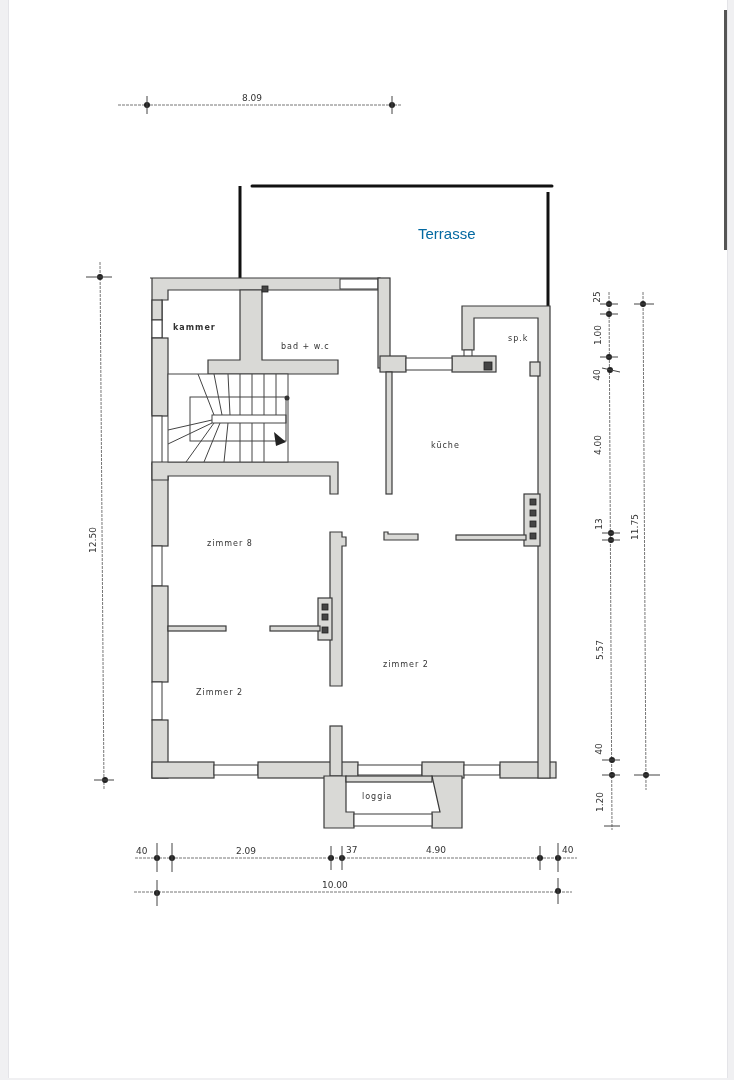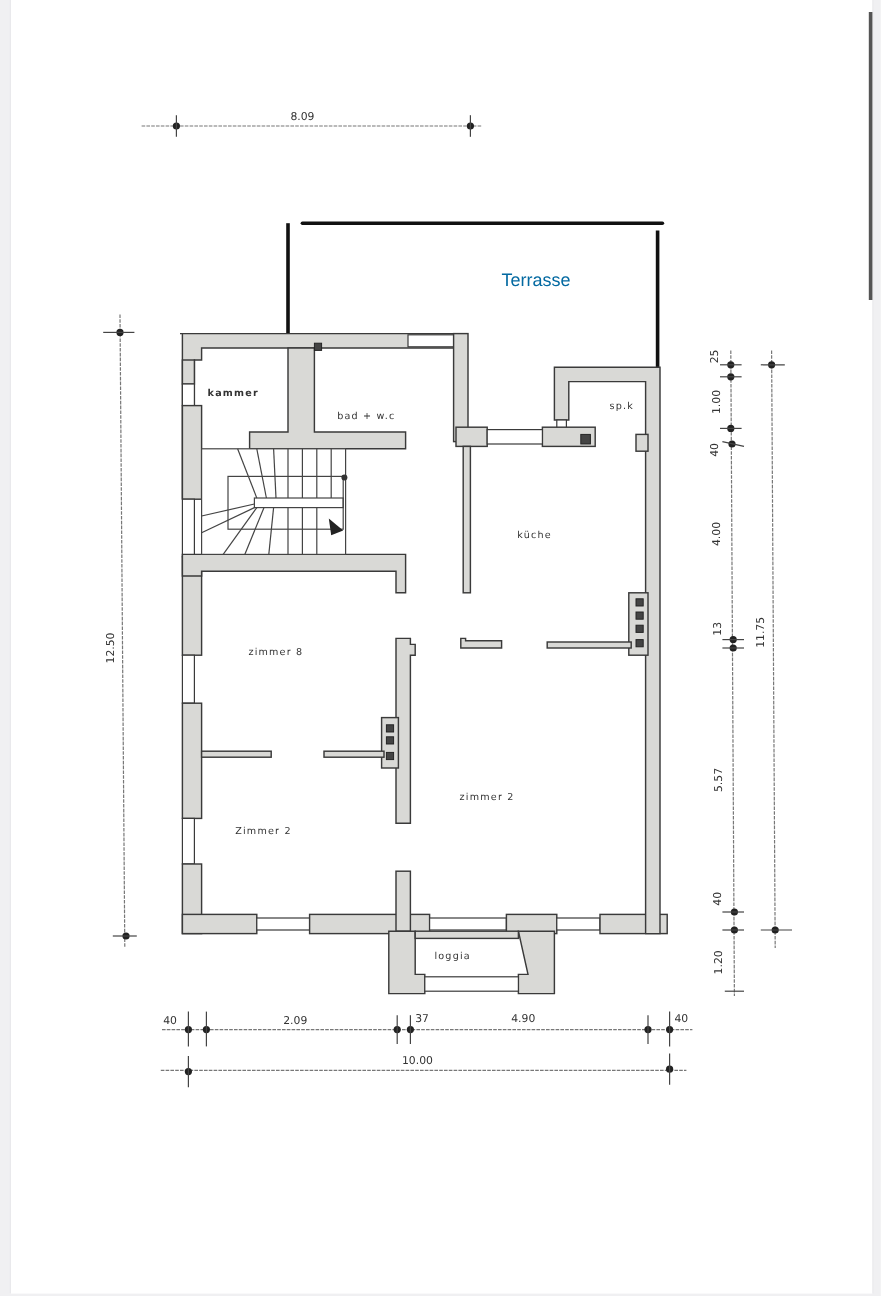--- a/index.html
+++ b/index.html
@@ -215,21 +215,21 @@
 <div class="lbl" style="left:383px; top:660px;">zimmer 2</div>
 <div class="lbl" style="left:362px; top:792px;">loggia</div>
 
 <div class="dim" style="left:242px; top:93px;">8.09</div>
 
 <div class="dim" style="left:136px; top:846px;">40</div>
 <div class="dim" style="left:236px; top:846px;">2.09</div>
 <div class="dim" style="left:346px; top:845px;">37</div>
 <div class="dim" style="left:426px; top:845px;">4.90</div>
 <div class="dim" style="left:562px; top:845px;">40</div>
-<div class="dim" style="left:322px; top:880px;margin-left:13px;">10.00</div>
+<div class="dim" style="left:322px; top:880px;">10.00</div>
 
 <div class="vdim" style="left:80px; top:535px;">12.50</div>
 
 <div class="vdim" style="left:591px; top:292px;">25</div>
 <div class="vdim" style="left:588px; top:330px;">1.00</div>
 <div class="vdim" style="left:591px; top:370px;">40</div>
 <div class="vdim" style="left:588px; top:440px;">4.00</div>
 <div class="vdim" style="left:593px; top:519px;">13</div>
 <div class="vdim" style="left:590px; top:645px;">5.57</div>
 <div class="vdim" style="left:593px; top:744px;">40</div>

